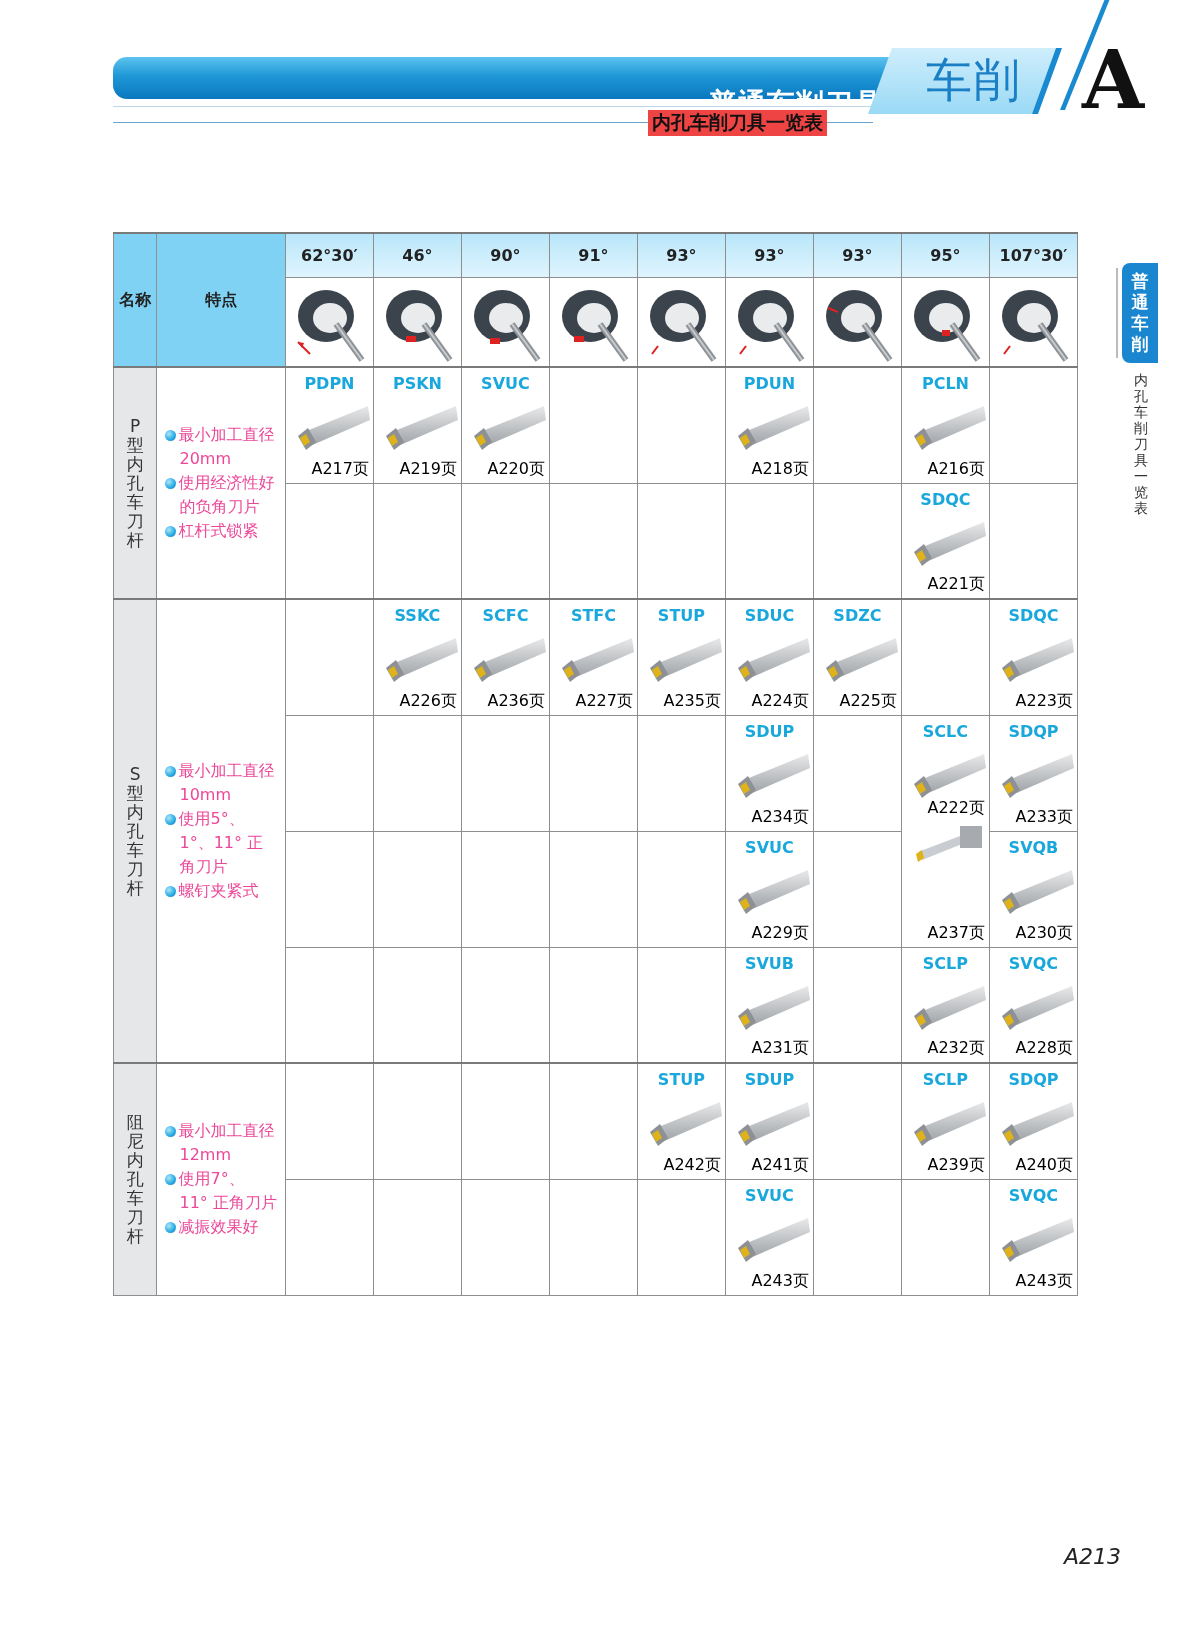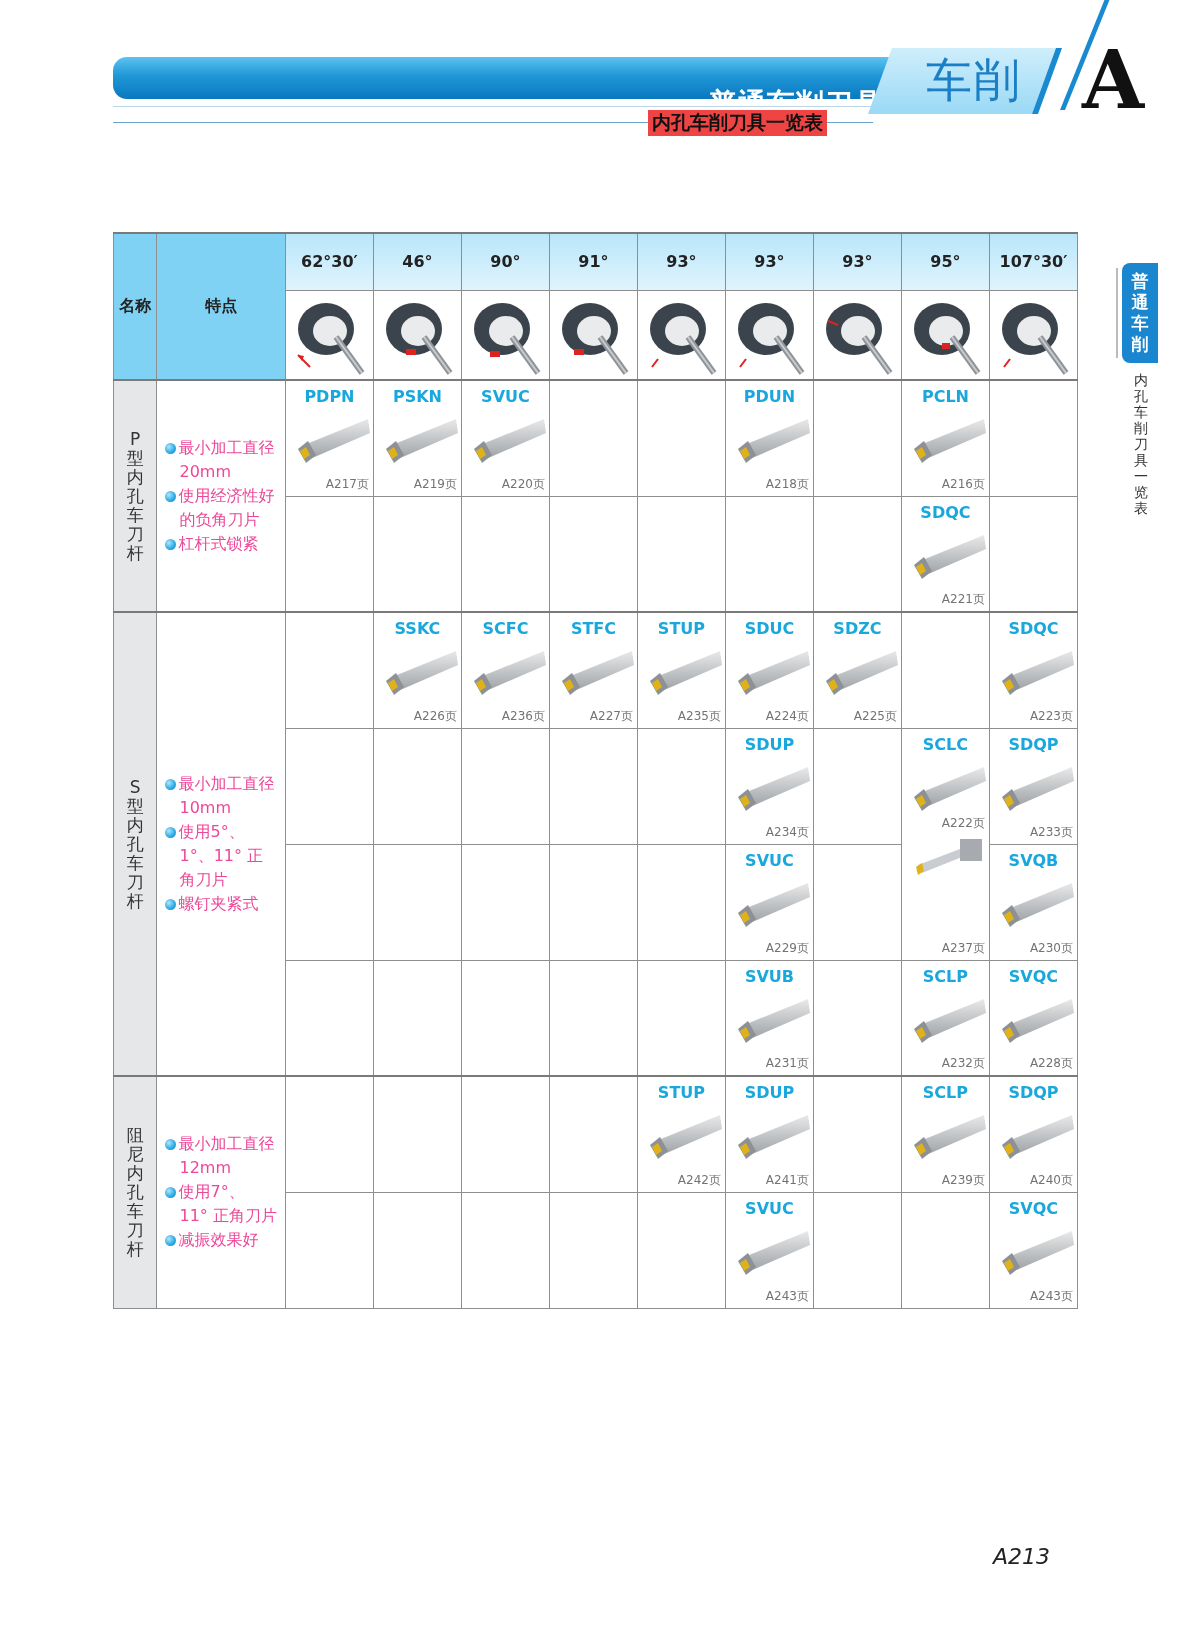--- a/index.html
+++ b/index.html
@@ -66,21 +66,21 @@
     position: absolute; left: 113px; top: 232px; width: 965px;
     border-collapse: collapse; table-layout: fixed;
   }
   .tbl td, .tbl th { border: 1.5px solid #8e8e8e; padding: 0; vertical-align: top; }
   .tbl tr.top-border td, .tbl tr.top-border th { border-top: 2px solid #7a7a7a; }
   .th-name, .th-feat {
     background: #7fd2f3; font-weight: bold; font-size: 16px; color: #222;
     vertical-align: middle !important; text-align: center;
   }
   .th-angle {
-    height: 57px; background: linear-gradient(180deg, #b9e6fa 0%, #dff4fd 100%);
+    height: 44px; background: linear-gradient(180deg, #b9e6fa 0%, #dff4fd 100%);
     font-weight: bold; font-size: 16px; text-align: center; vertical-align: middle !important;
   }
   .th-img { height: 90px; background: #fff; position: relative; }
   .cat-cell {
     background: #e6e7e8; vertical-align: middle !important; text-align: center;
     font-size: 17px; line-height: 19px; color: #333;
   }
   .cat-label { display: inline-flex; flex-direction: column; align-items: center; }
   .feat-cell { vertical-align: middle !important; padding: 0 6px 0 8px !important; font-size: 16px; line-height: 24px; color: #ec4899; }
   .feat-item { display: block; }
@@ -89,28 +89,28 @@
     background: radial-gradient(circle at 35% 35%, #a8e6ff 0%, #29a9e1 60%, #0f80c2 100%);
     margin-right: 2px; vertical-align: -1px;
   }
   .feat-cont { display: block; padding-left: 14px; }
   .prod-cell { height: 116px; position: relative; }
   .prod-code {
     position: absolute; top: 6px; left: 0; right: 0; text-align: center;
     color: #19a7dc; font-weight: bold; font-size: 16px;
   }
   .prod-page {
-    position: absolute; right: 4px; bottom: 3px; color: #737373; font-size: 12px;
+    position: absolute; right: 4px; bottom: 3px; color: #000000; font-size: 16px;
   }
   .tool-img { position: absolute; left: 8px; top: 34px; width: 76px; height: 50px; }
   .tool-img.tall { top: 100px; }
   .angle-img { position: absolute; left: 6px; top: 6px; width: 76px; height: 78px; }
 
   .page-num {
-    position: absolute; left: 993px; top: 1544px; font-style: italic; font-size: 22px; color: #222;
+    position: absolute; left: 1064px; top: 1544px; font-style: italic; font-size: 22px; color: #222;
   }
 </style>
 </head>
 <body>
 
 <div class="banner">
   <span class="banner-title">普通车削刀具</span>
 </div>
 <div class="sub-line2"></div>
 <div class="sub-line"></div>

